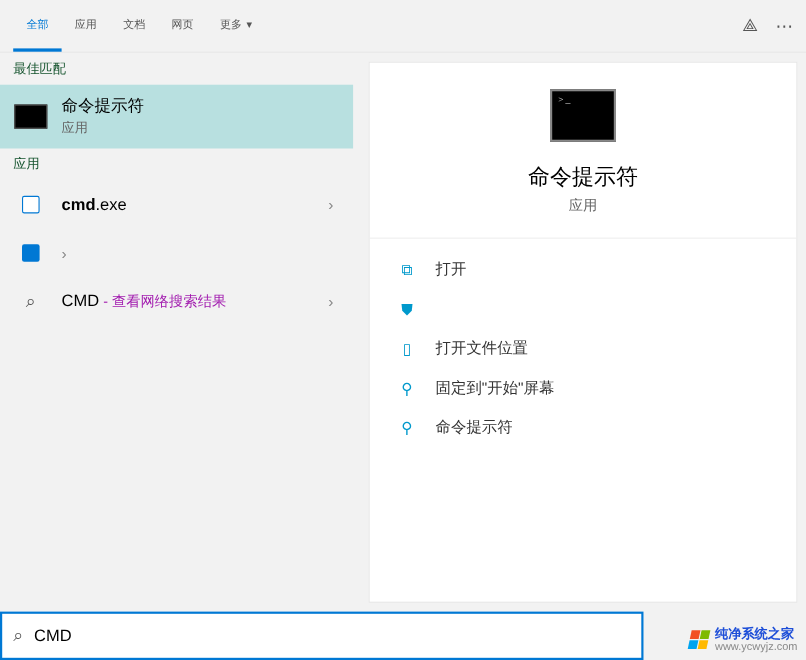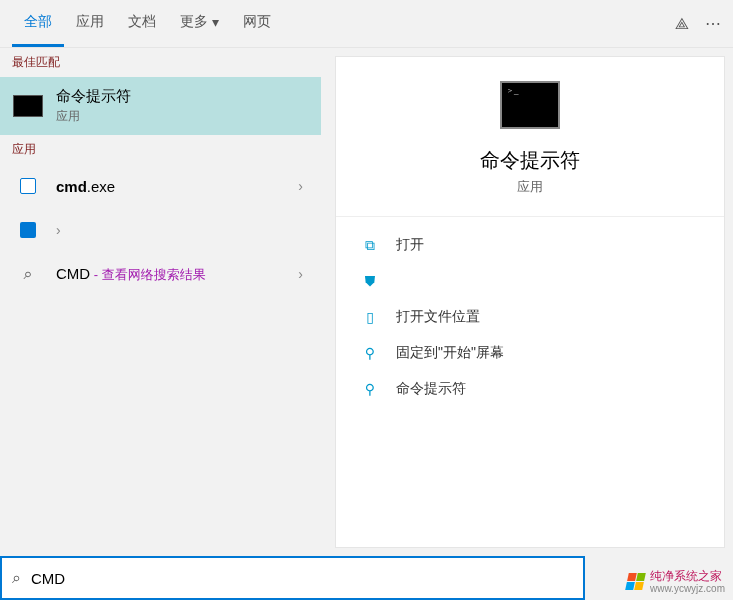--- a/index.html
+++ b/index.html
@@ -1,30 +1,30 @@
 <!DOCTYPE html>
 <html><head>
   <meta charset="utf-8">
   <style>
     * { margin: 0; padding: 0; box-sizing: border-box; font-family: "Microsoft YaHei", "Segoe UI", sans-serif; }
     body { width: 733px; height: 600px; background: #f2f2f2; overflow: hidden; position: relative; }
 
     .top-tabs { display: flex; align-items: center; height: 48px; background: #f2f2f2; border-bottom: 1px solid #e5e5e5; padding: 0 12px; }
-    .tab { padding: 0 12px; height: 46px; display: flex; align-items: center; font-size: 14px; color: #555; cursor: pointer; border-bottom: 3px solid transparent; }
+    .tab { padding: 0 12px; height: 46px; display: flex; align-items: center; font-size: 10px; color: #555; cursor: pointer; border-bottom: 3px solid transparent; }
     .tab.active { color: #0078d4; border-bottom-color: #0078d4; }
     .tab-more { display: flex; align-items: center; gap: 4px; }
     .top-right { margin-left: auto; display: flex; align-items: center; gap: 16px; color: #555; }
     .top-right span { cursor: pointer; }
 
     .main { display: flex; height: 508px; }
     .left-pane { width: 321px; background: #f2f2f2; }
     .right-pane { flex: 1; padding: 8px 8px 8px 14px; background: #f2f2f2; }
     .right-card { background: #fff; height: 100%; border: 1px solid #e5e5e5; }
 
-    .section-header { font-size: 12px; color: #7f1d1d; padding: 6px 12px; font-weight: 500; }
+    .section-header { font-size: 12px; color: #14532d; padding: 6px 12px; font-weight: 500; }
 
     .result-item { display: flex; align-items: center; padding: 10px 12px; cursor: pointer; position: relative; }
     .result-item.selected { background: #b8e0e0; }
     .result-icon { width: 32px; height: 24px; margin-right: 12px; display: flex; align-items: center; justify-content: center; }
     .cmd-thumb { width: 30px; height: 22px; background: #000; border: 1px solid #555; }
     .app-icon-blue { width: 16px; height: 16px; background: #0078d4; border-radius: 2px; }
     .app-icon-white { width: 16px; height: 16px; background: #fff; border: 1px solid #0078d4; border-radius: 2px; }
     .search-glyph { width: 16px; height: 16px; display: flex; align-items: center; justify-content: center; color: #555; }
     .result-text { flex: 1; }
     .result-title { font-size: 15px; color: #000; }
@@ -43,35 +43,35 @@
 
     .search-bar { position: absolute; bottom: 0; left: 0; width: 585px; height: 44px; background: #fff; border: 2px solid #0078d4; display: flex; align-items: center; padding: 0 10px; }
     .search-bar .sicon { color: #555; margin-right: 10px; }
     .search-input { flex: 1; border: none; outline: none; font-size: 15px; }
 
     .watermark { position: absolute; bottom: 6px; right: 8px; display: flex; align-items: center; gap: 6px; font-size: 12px; color: #555; }
     .wlogo { display: grid; grid-template-columns: 8px 8px; grid-template-rows: 8px 8px; gap: 1px; transform: skewX(-12deg); }
     .wq { width: 8px; height: 8px; }
     .wq1 { background: #f25022; } .wq2 { background: #7fba00; } .wq3 { background: #00a4ef; } .wq4 { background: #ffb900; }
     .wtext { line-height: 1.1; }
-    .wtext .l1 { color: #be185d; font-weight: 400; }
+    .wtext .l1 { color: #1d4ed8; font-weight: 700; }
     .wtext .l2 { color: #888; font-size: 10px; }
   </style>
 </head>
 <body>
 
 <div class="top-tabs">
   <div class="tab active">全部</div>
   <div class="tab">应用</div>
   <div class="tab">文档</div>
+  <div class="tab">网页</div>
   <div class="tab tab-more">
     <span>更多</span>
     <span>▾</span>
   </div>
-  <div class="tab">网页</div>
   <div class="top-right">
     <span>⟁</span>
     <span>⋯</span>
   </div>
 </div>
 
 <div class="main">
   <div class="left-pane">
     <div class="section-header">最佳匹配</div>
     <div class="result-item selected">

